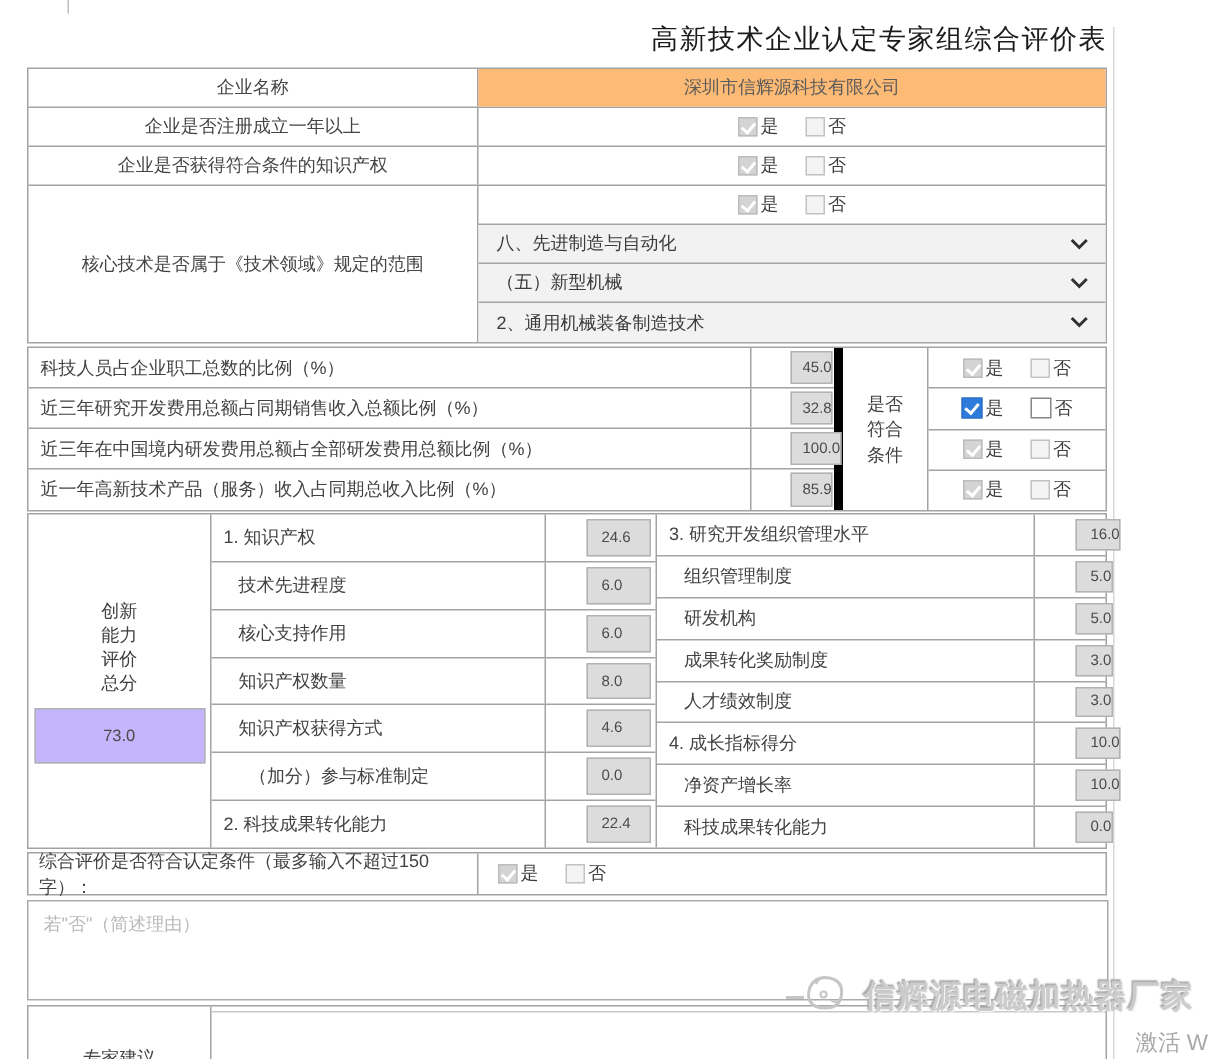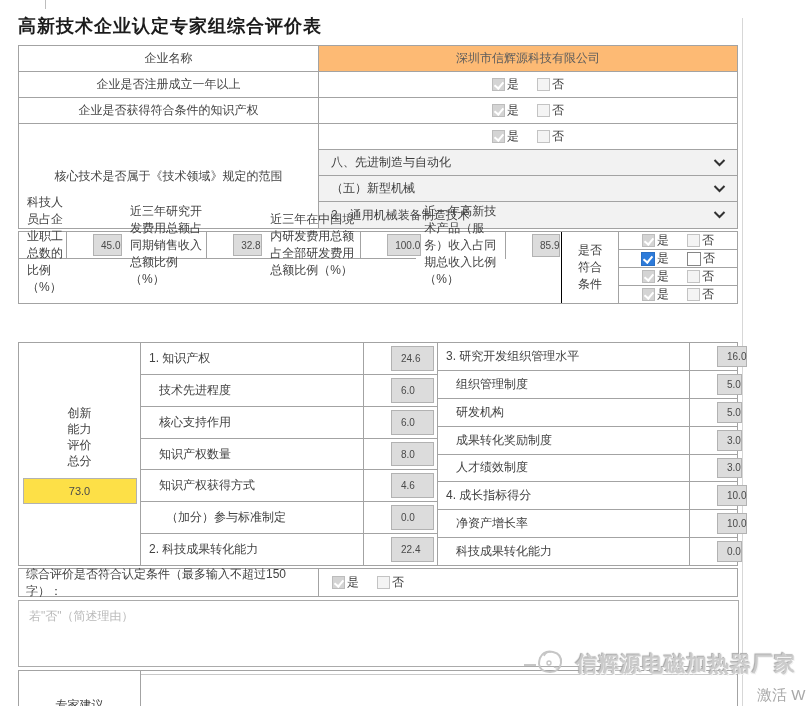--- a/index.html
+++ b/index.html
@@ -6,22 +6,22 @@
   body { background:#fff; }
   #page {
     position:relative; width:806px; height:706px; overflow:hidden;
     background:#ffffff; font-family:"Liberation Sans", sans-serif;
     color:#3e3e3e; font-size:12px;
   }
   .page-edge { position:absolute; left:742px; top:18px; width:1px; height:688px; background:#d7d7d7; }
   .top-tick { position:absolute; left:45px; top:0; width:1px; height:9px; background:#bdbdbd; }
 
   .title {
-    position:absolute; top:14px; left:18px; width:720px; text-align:left;
-    font-size:18px; font-weight:bold; color:#1c1c1c; letter-spacing:1px;
+    position:absolute; top:14px; left:18px; width:720px; text-align:right;
+    font-size:18px; font-weight:normal; color:#1c1c1c; letter-spacing:1px;
   }
 
   
   .tbl { position:absolute; left:18px; width:720px; border:1px solid #a3a3a3; background:#fff; }
   .trow { display:flex; border-bottom:1px solid #a3a3a3; }
   .trow:last-child { border-bottom:none; }
 
   
   .t1 { top:45px; }
   .t1 .lcell { width:300px; border-right:1px solid #a3a3a3; display:flex; align-items:center; justify-content:center; text-align:center; padding:0 6px; color:#444; }
@@ -45,36 +45,36 @@
   .on-blue { background:#2d7bda; border-color:#2a6fc4; width:14px; height:14px; }
   .on-gray::after, .on-blue::after {
     content:""; position:absolute; left:3px; top:1px; width:4px; height:7px;
     border-right:2px solid #fff; border-bottom:2px solid #fff; transform:rotate(40deg);
   }
   .off-dim { background:#f4f4f4; border-color:#c3c3c3; }
   .off-crisp { background:#fff; border-color:#868686; width:14px; height:14px; }
 
   
   .t2 { top:231px; display:flex; }
-  .t2-main { width:543px; border-right:1px solid #000000; display:flex; flex-direction:row; }
+  .t2-main { width:543px; border-right:6px solid #000000; display:flex; flex-direction:column; }
   .t2-row { display:flex; height:27px; border-bottom:1px solid #a3a3a3; }
   .t2-row:last-child { border-bottom:none; }
   .t2-lab { flex:1; border-right:1px solid #a3a3a3; display:flex; align-items:center; padding-left:8px; color:#424242; }
   .t2-val { width:55px; display:flex; padding:2px; }
   .vb { flex:1; background:#dcdcdc; border:1px solid #b2b2b2; display:flex; align-items:center; padding-left:7px; font-size:10px; color:#4a4a4a;margin-left:24px; }
   .t2-cond { width:57px; border-right:1px solid #a3a3a3; display:flex; flex-direction:column; align-items:center; justify-content:center; line-height:17px; color:#3e3e3e; }
   .t2-cbs { flex:1; display:flex; flex-direction:column; }
   .t2-cbrow { flex:1; border-bottom:1px solid #a3a3a3; display:flex; align-items:center; justify-content:center; }
   .t2-cbrow:last-child { border-bottom:none; }
 
   
   .t3 { position:absolute; left:18px; top:342px; width:720px; height:224px; border:1px solid #a3a3a3; display:flex; background:#fff; }
   .t3a { width:122px; border-right:1px solid #a3a3a3; display:flex; flex-direction:column; align-items:center; justify-content:center; }
   .t3a-line { line-height:16px; color:#3e3e3e; }
-  .total-box { margin-top:9px; width:114px; height:26px; background:#fde047; border:1px solid #b2b2b2; display:flex; align-items:center; justify-content:center; font-size:11px; color:#4a4a4a; }
+  .total-box { margin-top:9px; width:114px; height:37px; background:#c4b5fd; border:1px solid #b2b2b2; display:flex; align-items:center; justify-content:center; font-size:11px; color:#4a4a4a; }
   .t3grp { display:flex; flex-direction:column; }
   .t3grpL { width:297px; border-right:1px solid #a3a3a3; }
   .t3grpR { flex:1; }
   .t3row { flex:1; display:flex; border-bottom:1px solid #a3a3a3;gap:29px; }
   .t3row:last-child { border-bottom:none; }
   .t3lab { flex:1; display:flex; align-items:center; padding-left:8px; color:#424242; }
   .ind1 { padding-left:18px; }
   .ind2 { padding-left:25px; }
   .t3val { border-left:1px solid #a3a3a3; display:flex; padding:3px; }
   .t3valL { width:74px; }

